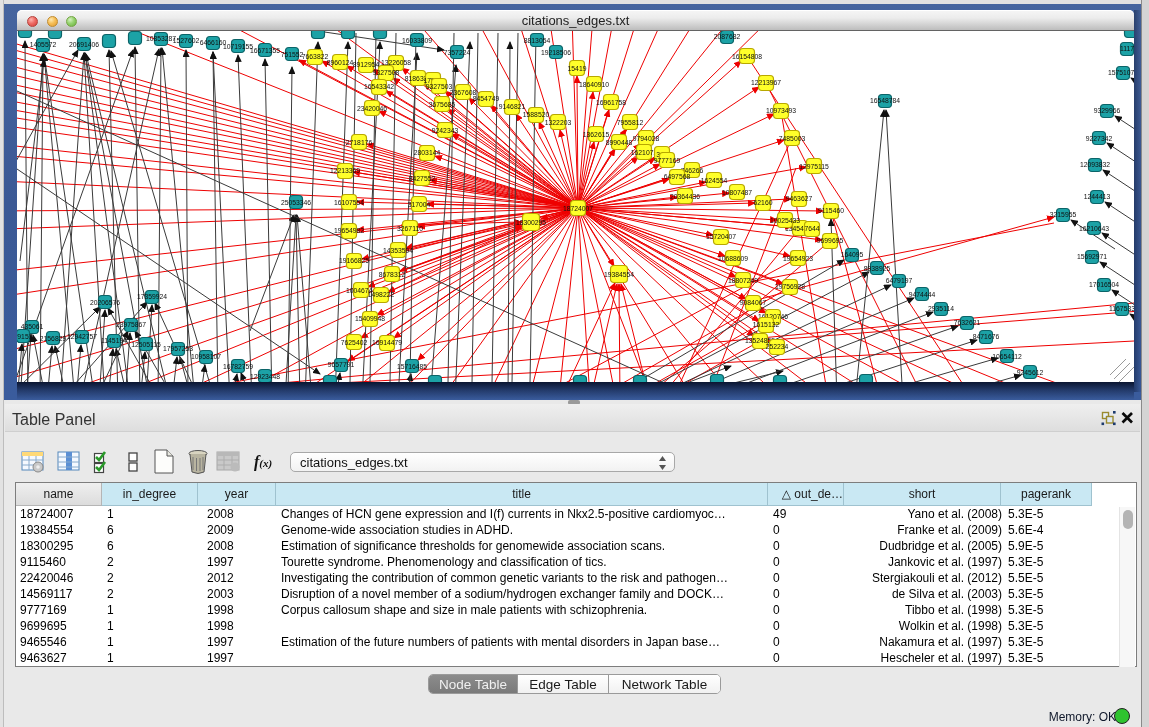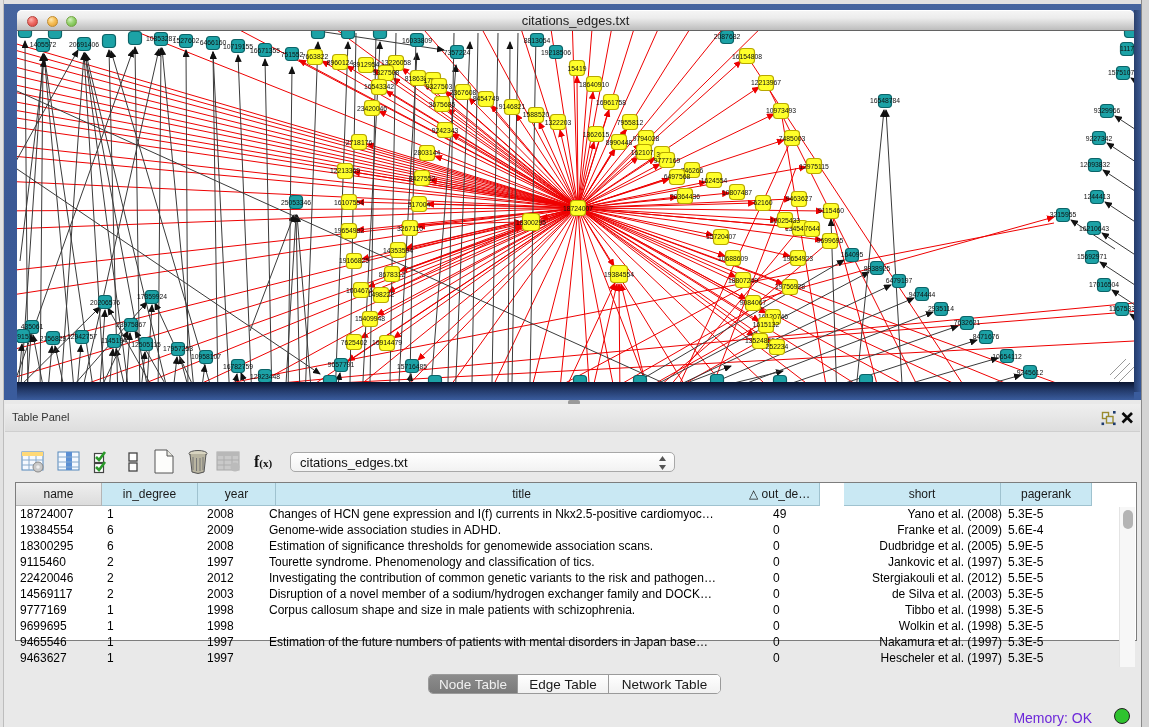--- a/index.html
+++ b/index.html
@@ -6,39 +6,39 @@
 .edgeL {position:absolute;left:0;top:0;width:4px;height:727px;background:#e2e2e2;border-right:1px solid #bdbdbd}
 .edgeT {position:absolute;left:0;top:0;width:1149px;height:4px;background:#e2e2e2}
 .edgeR {position:absolute;right:0;top:0;width:8px;height:727px;background:#d4d4d4;border-left:1px solid #8a8a8a}
 .shadow {position:absolute;left:17px;top:382px;width:1117px;height:18px;background:linear-gradient(180deg,rgba(4,12,34,.88) 0%,rgba(6,16,44,.45) 45%,rgba(10,24,58,0) 100%);}
 .shadowR {position:absolute;left:1134px;top:10px;width:8px;height:382px;background:linear-gradient(90deg,rgba(8,20,48,.45),rgba(8,20,48,0));}
 .titlebar {position:absolute;left:17px;top:10px;width:1117px;height:21px;border-radius:5px 5px 0 0;background:linear-gradient(180deg,#f6f6f6,#ececec 40%,#bdbdbd);border-bottom:1px solid #636363;box-shadow:inset 0 1px 0 #fff}
 .titlebar .t {position:absolute;left:0;right:0;top:3px;text-align:center;font-size:13px;color:#222}
 .tl {position:absolute;top:16px;width:11px;height:11px;border-radius:50%;}
 .panel {position:absolute;left:5px;top:400px;width:1135px;height:327px;background:#e9e9e9}
 .ptitle {position:absolute;left:0px;top:4px;width:1135px;height:28px;background:linear-gradient(#efefef,#dedede);border-bottom:1px solid #cfcfcf}
-.ptitle .t {position:absolute;left:7px;top:7px;font-size:11px;color:#333}
+.ptitle .t {position:absolute;left:7px;top:7px;font-size:16px;color:#333}
 .toolbar {position:absolute;left:0;top:32px;width:1135px;height:46px}
 .combo {position:absolute;left:285px;top:20px;width:385px;height:20px;background:linear-gradient(#fff,#f2f2f2);border:1px solid #a8a8a8;border-radius:5px;font-size:13px;color:#111;padding:2px 0 0 9px}
-.table {position:absolute;left:10px;top:82px;width:1122px;height:159px;background:#fff;border:1px solid #7d7d7d}
+.table {position:absolute;left:10px;top:82px;width:1122px;height:185px;background:#fff;border:1px solid #7d7d7d}
 .thead {position:absolute;left:0;top:0;height:23px;font-size:12px;color:#1a1a1a}
 .th {position:absolute;top:0;height:23px;background:#c9e8f3;border-right:1px solid #9fc2cf;border-bottom:1px solid #9fc2cf;text-align:center;padding-top:4px}
 .th0 {background:linear-gradient(#efefef,#dcdcdc);border-right:1px solid #b5b5b5;border-bottom:1px solid #b5b5b5}
 .tbody {position:absolute;left:0;top:23px;font-size:12px;color:#000}
 .tr {position:relative;width:1100px;height:16px}
 .tr > div {position:absolute;top:1px;white-space:nowrap;overflow:hidden}
 .c0 {left:4px;width:80px} .c1 {left:91px;width:90px} .c2 {left:191px;width:66px}
-.c3 {left:253px;width:486px} .c4 {left:757px;width:68px} .c5 {left:829px;width:157px;text-align:right} .c6 {left:992px;width:84px}
+.c3 {left:265px;width:486px} .c4 {left:757px;width:68px} .c5 {left:829px;width:157px;text-align:right} .c6 {left:992px;width:84px}
 .sb {position:absolute;right:1px;top:24px;width:16px;height:160px;background:#f7f7f7;border-left:1px solid #e4e4e4}
 .sb .thumb {position:absolute;left:3px;top:3px;width:10px;height:19px;border-radius:5px;background:#b4b4b4}
 .tabs {position:absolute;left:423px;top:274px;height:20px;display:flex;border:1px solid #9a9a9a;border-radius:5px;overflow:hidden;background:#fff}
 .tab {font-size:13.5px;padding-top:2px;text-align:center;color:#1a1a1a;border-right:1px solid #9a9a9a;background:linear-gradient(#fff,#f1f1f1)}
 .tab.sel {background:linear-gradient(#8c8c8c,#7a7a7a);color:#f0f0f0}
 .tab:last-child {border-right:none}
-.mem {position:absolute;right:48px;top:310px;font-size:14px;color:#6d28d9}
+.mem {position:absolute;right:24px;top:310px;font-size:12px;color:#0f172a}
 .memdot {position:absolute;right:10px;top:308px;width:16px;height:16px;border-radius:50%;background:#2fc32f;border:1.5px solid #222}
 </style></head><body>
 <div class="desktop"></div>
 <div class="edgeT"></div>
 <div class="edgeL"></div>
 <svg width="1117" height="351" viewBox="0 0 1117 351" style="position:absolute;left:17px;top:31px;background:#fff">
 <defs>
 <marker id="ar" markerWidth="9" markerHeight="7" refX="7" refY="3.5" orient="auto">
         <path d="M0,0 L8,3.5 L0,7 z" fill="#ee0000"></path>
       </marker>
@@ -622,35 +622,35 @@
         <ellipse cx="12" cy="4.5" rx="9" ry="3" fill="#d8d4c0" stroke="#555"></ellipse>
         <path d="M4 5 l2 18 q6 3 12 0 l2 -18" fill="#b8b4a0" stroke="#555"></path>
         <path d="M7 8 v13 M10.5 9 v13 M14 9 v13 M17 8 v13" stroke="#777"></path>
       </svg>
   <svg style="position:absolute;left:211px;top:18px" width="26" height="24">
         <rect x="1" y="2" width="22" height="18" fill="#c9c9c9" stroke="#a8a8a8"></rect>
         <rect x="1" y="2" width="22" height="4" fill="#b8b8b8"></rect>
         <path d="M1 10 h22 M1 15 h22 M8 6 v14 M16 6 v14" stroke="#adadad"></path>
         <circle cx="19" cy="17" r="4.5" fill="#bbb"></circle>
       </svg>
-  <div style="position:absolute;left:249px;top:21px;font-size:16px;font-weight:bold;color:#111;font-family:'Liberation Serif',serif">f<span style="font-size:11px">(x)</span></div>
+  <div style="position:absolute;left:249px;top:21px;font-size:16px;font-style:italic;font-weight:bold;color:#111;font-family:'Liberation Serif',serif">f<span style="font-size:11px">(x)</span></div>
   <div class="combo">citations_edges.txt
     <svg style="position:absolute;right:7px;top:3px" width="9" height="14">
           <path d="M4.5 0 L8 5 H1 z" fill="#555"></path>
           <path d="M4.5 14 L1 9 H8 z" fill="#555"></path>
         </svg>
   </div>
  </div>
  <div class="table">
   <div class="thead">
    <div class="th th0" style="left:0;width:86px">name</div>
    <div class="th" style="left:86px;width:96px">in_degree</div>
    <div class="th" style="left:182px;width:78px">year</div>
    <div class="th" style="left:260px;width:492px">title</div>
-   <div class="th" style="left:728px;width:76px;text-align:left;padding-left:5px">△ out_de…</div>
+   <div class="th" style="left:752px;width:76px;text-align:right;padding-left:5px">△ out_de…</div>
    <div class="th" style="left:828px;width:157px">short</div>
    <div class="th" style="left:985px;width:91px">pagerank</div>
   </div>
   <div class="tbody">
         <div class="tr">
           <div class="c0">18724007</div>
           <div class="c1">1</div>
           <div class="c2">2008</div>
           <div class="c3">Changes of HCN gene expression and I(f) currents in Nkx2.5-positive cardiomyoc…</div>
           <div class="c4">49</div>

